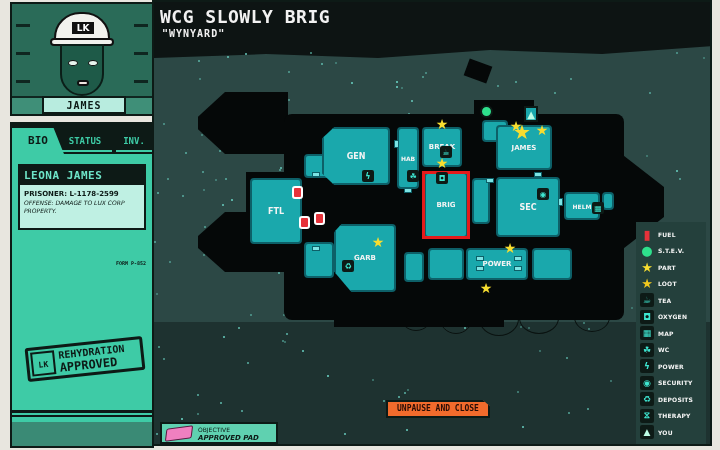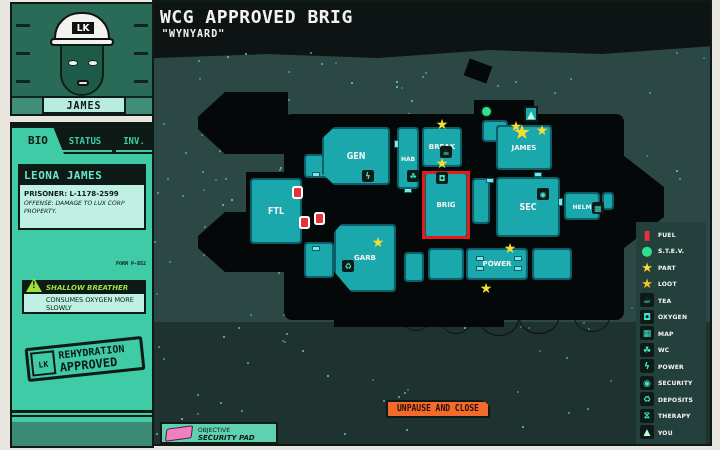--- a/index.html
+++ b/index.html
@@ -109,24 +109,20 @@
       <div class="tab active">BIO</div>
       <div class="tab t2">STATUS</div>
       <div class="tab t3">INV.</div>
     </div>
     <div class="card">
       <div class="card-head">LEONA JAMES</div>
       <div class="card-prisoner">PRISONER: L-1178-2599</div>
       <div class="card-offense">OFFENSE: DAMAGE TO LUX CORP PROPERTY.</div>
     </div>
     <div class="form-code">FORM P-852</div>
-    <div class="trait" style="top:156px">
-      <div class="trait-head"><span class="warn"></span><span>SHALLOW BREATHER</span></div>
-      <div class="trait-desc">CONSUMES OXYGEN MORE SLOWLY</div>
-    </div>
     <div class="stamp">
       <div class="stamp-icon">LK</div>
       <div class="stamp-text">
           <div>REHYDRATION</div>
           <div style="font-size:12px">APPROVED</div>
         </div>
     </div>
     <div class="floor1"></div>
       <div class="floor2"></div>
       <div class="floor3"></div>
@@ -302,21 +298,21 @@
       <div class="star" style="left: 71px; top: 176px; opacity: 0.7;"></div>
       <div class="star" style="left: 417px; top: 277px; opacity: 0.86;"></div>
       <div class="star" style="left: 532px; top: 398px; opacity: 0.54;"></div>
       <div class="star" style="left: 96px; top: 312px; opacity: 0.58;"></div>
       <div class="star" style="left: 438px; top: 183px; opacity: 0.63;"></div>
       <div class="star" style="left: 137px; top: 171px; opacity: 0.95;"></div>
       <div class="star" style="left: 522px; top: 50px; opacity: 0.59;"></div>
       <div class="star" style="left: 173px; top: 373px; opacity: 0.99;"></div>
     </div>
 
-  <div class="title">WCG APPROVED BRIG</div>
+  <div class="title">WCG SLOWLY BRIG</div>
   <div class="subtitle">"WYNYARD"</div>
 
   <div class="wire" style="left:210px;top:130px;width:28px;height:30px"></div>
   <div class="wire" style="left:238px;top:135px;width:32px;height:30px"></div>
   <div class="wire" style="left:275px;top:120px;width:44px;height:36px"></div>
   <div class="wire" style="left:370px;top:120px;width:30px;height:32px"></div>
   <div class="wire" style="left:245px;top:295px;width:34px;height:34px"></div>
   <div class="wire" style="left:285px;top:298px;width:34px;height:34px"></div>
   <div class="wire" style="left:325px;top:300px;width:40px;height:34px"></div>
   <div class="wire" style="left:365px;top:300px;width:40px;height:32px"></div>
@@ -459,15 +455,15 @@
         <span class="leg-icon" style="color: rgb(189, 253, 230); background: rgb(13, 26, 22);">▲</span>
         <span class="leg-label">YOU</span>
       </div>
     </div>
 
   <div class="unpause">UNPAUSE AND CLOSE</div>
 
   <div class="objective">
     <div class="obj-icon"></div>
     <div class="obj-label">OBJECTIVE</div>
-    <div class="obj-value">SECURITY PAD</div>
+    <div class="obj-value">APPROVED PAD</div>
   </div>
 </div>
 
 </body></html>

